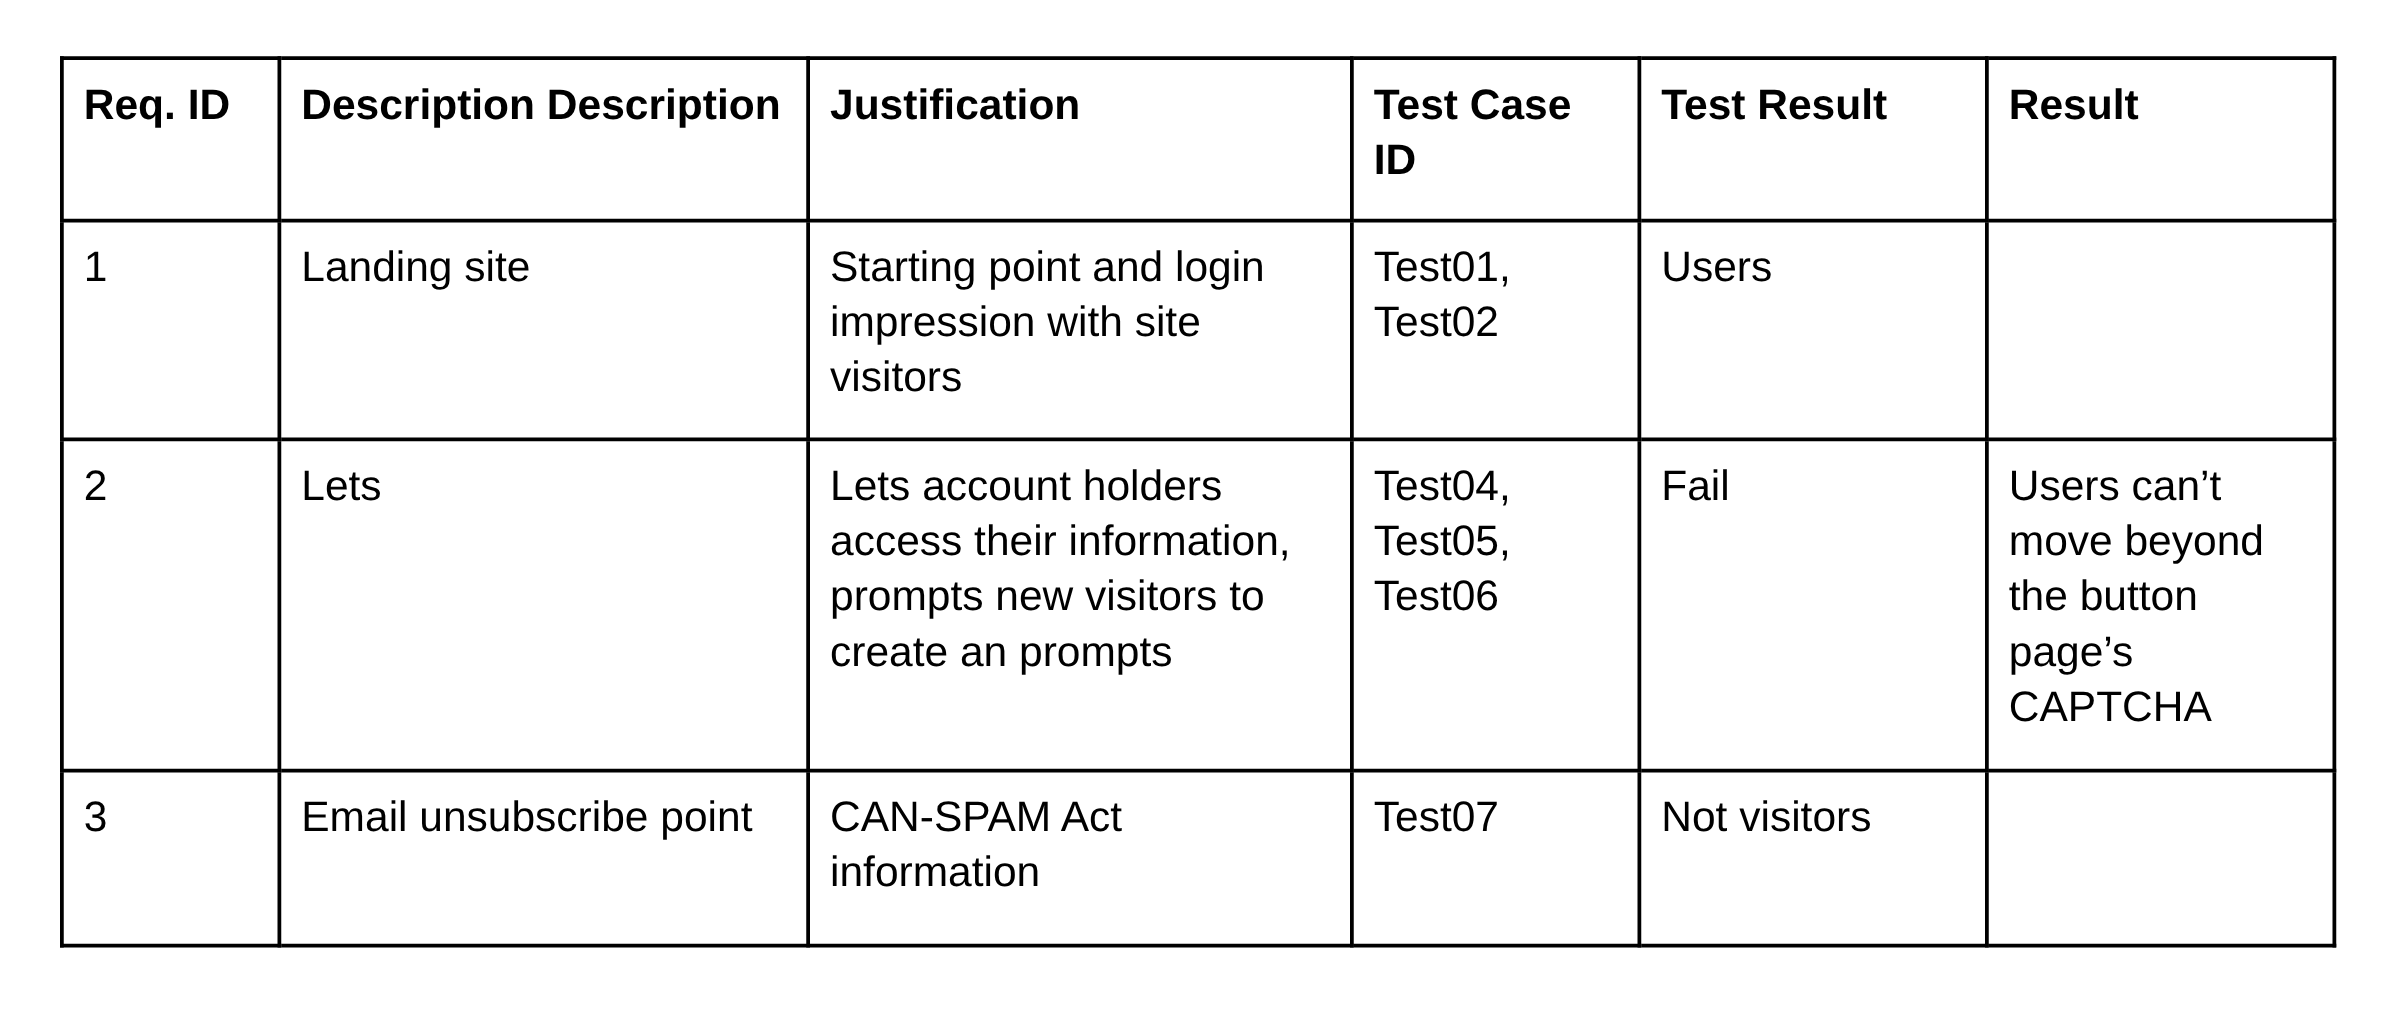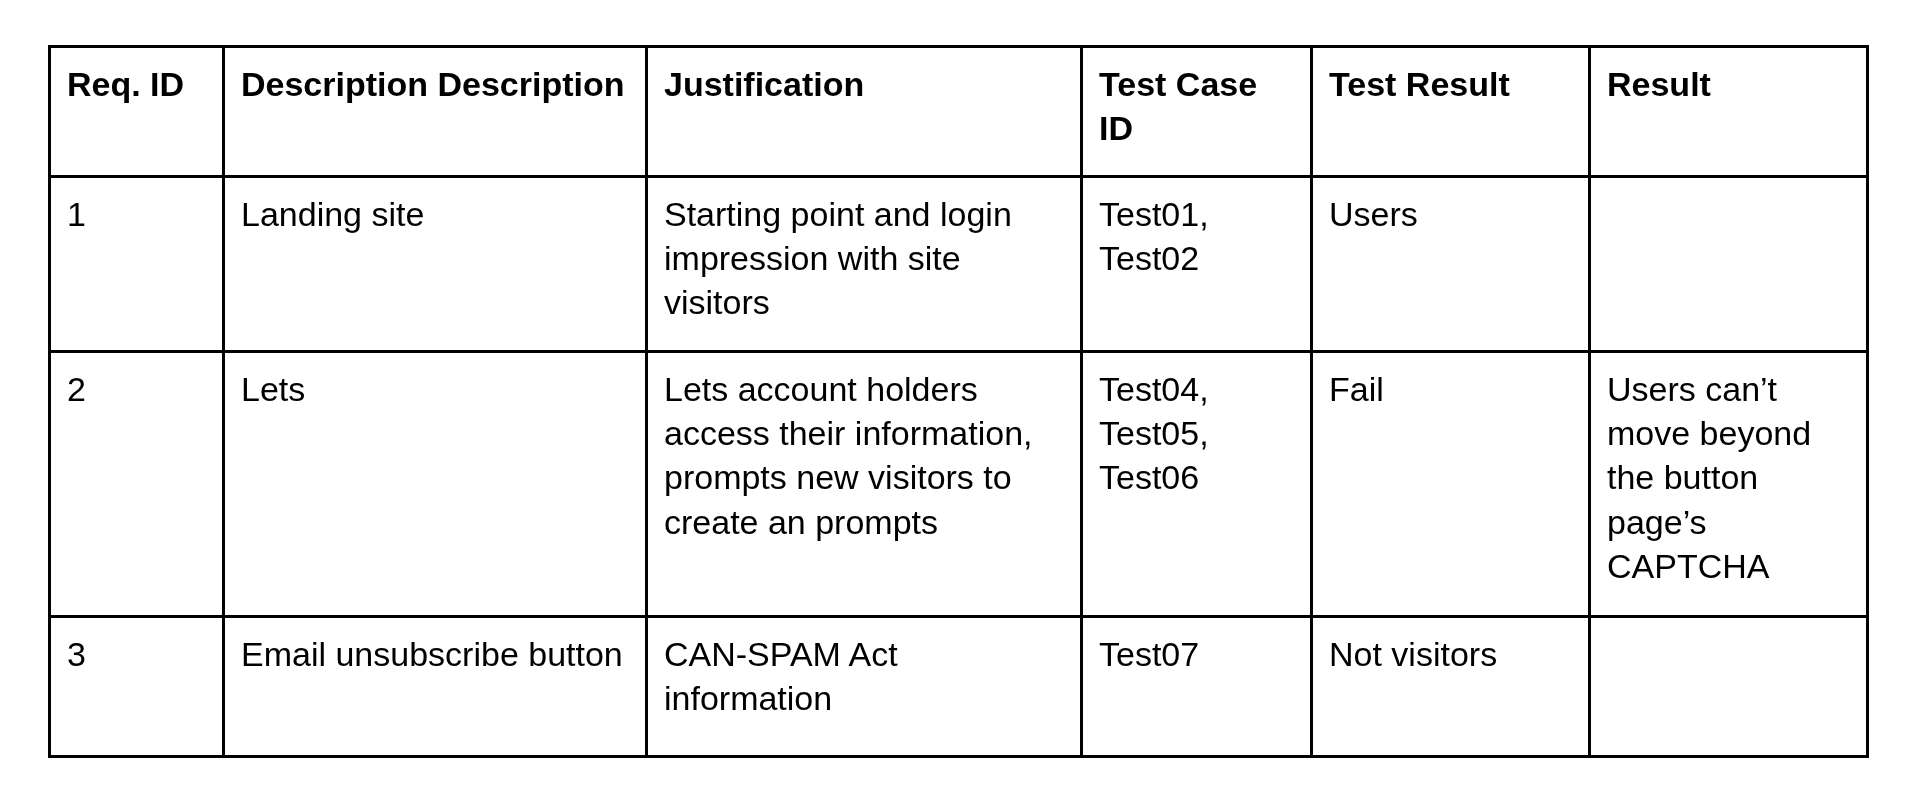--- a/index.html
+++ b/index.html
@@ -100,21 +100,21 @@
         <tr class="row-2">
           <td>2</td>
           <td>Lets</td>
           <td>Lets account holders access their information, prompts new visitors to create an prompts</td>
           <td>Test04, Test05, Test06</td>
           <td>Fail</td>
           <td>Users can’t move beyond the button page’s CAPTCHA</td>
         </tr>
         <tr class="row-3">
           <td>3</td>
-          <td>Email unsubscribe button</td>
+          <td>Email unsubscribe point</td>
           <td>CAN-SPAM Act information</td>
           <td>Test07</td>
           <td>Not visitors</td>
           <td class="cell-empty"></td>
         </tr>
       </tbody>
     </table>
   </div>
 </div>
 

